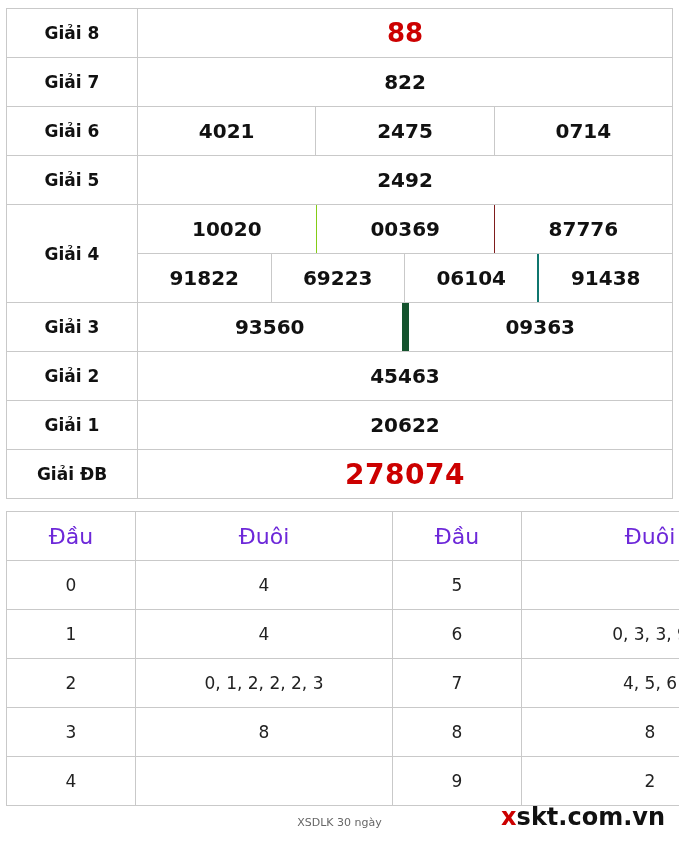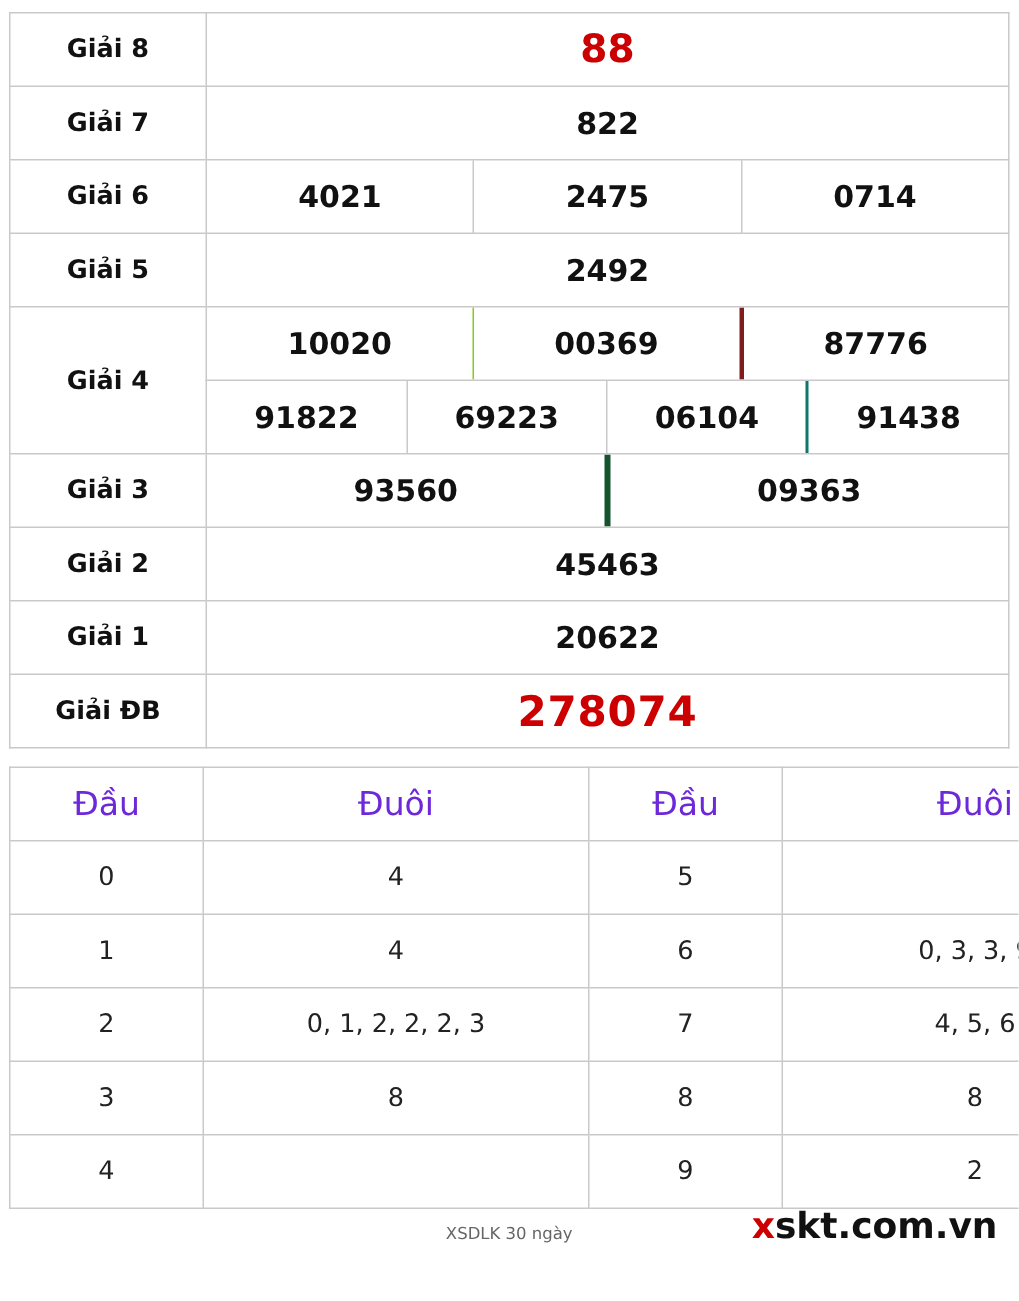--- a/index.html
+++ b/index.html
@@ -154,21 +154,21 @@
         <td colspan="3">2492</td>
       </tr>
       <tr>
         <td class="label" rowspan="2">Giải 4</td>
         <td class="g4row" colspan="3">
           <table class="nested">
               <tbody>
                 <tr>
             <td style="width:33.4%;">10020</td>
             <td style="width:33.3%;border-left:1px solid #84cc16;">00369</td>
-            <td style="width:33.3%;border-left:3px solid #7f1d1d;">87776</td>
+            <td style="width:33.3%;border-left:1px solid #7f1d1d;">87776</td>
           </tr>
               </tbody>
             </table>
         </td>
       </tr>
       <tr>
         <td class="g4row" colspan="3">
           <table class="nested">
               <tbody>
                 <tr>
@@ -181,21 +181,21 @@
             </table>
         </td>
       </tr>
       <tr>
         <td class="label">Giải 3</td>
         <td colspan="3">
           <table class="nested">
               <tbody>
                 <tr>
             <td style="width:50%;">93560</td>
-            <td style="width:50%;border-left:4px solid #14532d;">09363</td>
+            <td style="width:50%;border-left:7px solid #14532d;">09363</td>
           </tr>
               </tbody>
             </table>
         </td>
       </tr>
       <tr>
         <td class="label">Giải 2</td>
         <td colspan="3">45463</td>
       </tr>
       <tr>

